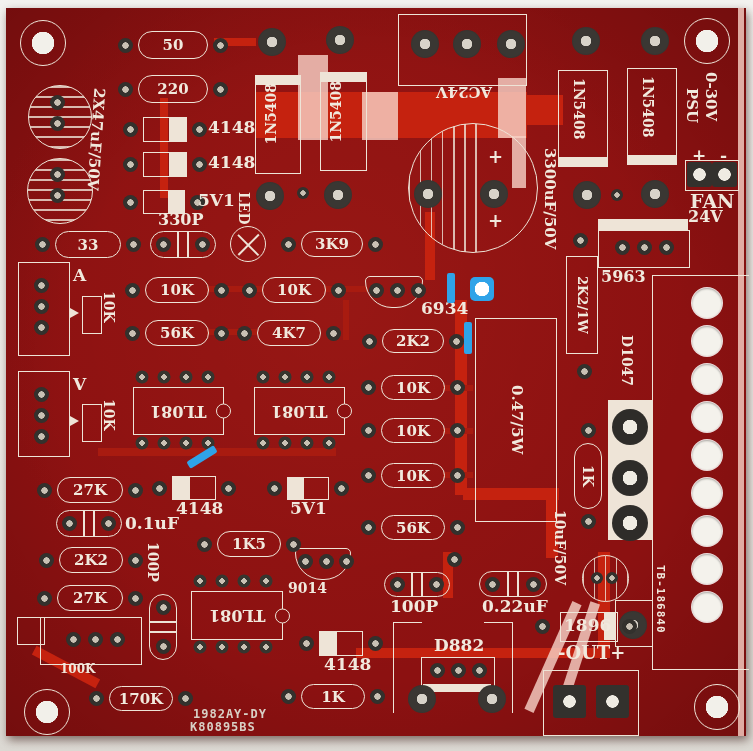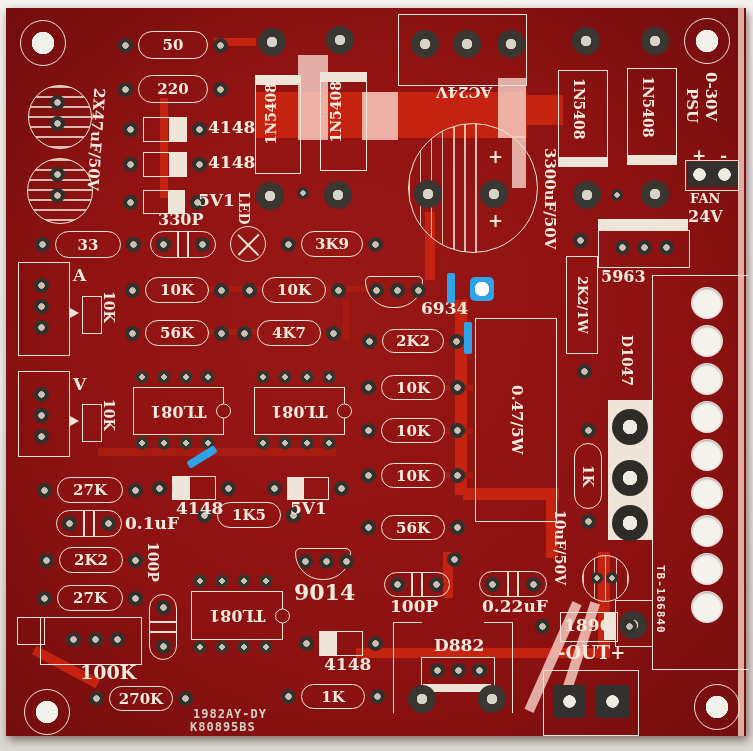--- a/index.html
+++ b/index.html
@@ -159,21 +159,21 @@
   <div class="abs t vt" style="left:572px;top:78px;font-size:14px">1N5408</div>
   <div class="abs t vt" style="left:641px;top:76px;font-size:14px">1N5408</div>
 
   <div class="abs t vt" style="left:703px;top:72px;font-size:15px">0-30V</div>
   <div class="abs t vt" style="left:684px;top:88px;font-size:15px">PSU</div>
   <div class="abs t" style="left:692px;top:147px;font-size:17px">+</div>
   <div class="abs t" style="left:720px;top:147px;font-size:17px">-</div>
   <div class="abs ol" style="left:685px;top:160px;width:52px;height:29px"></div>
   <div class="abs sqpad" style="left:687px;top:162px"></div>
   <div class="abs sqpad" style="left:712px;top:162px"></div>
-  <div class="abs t" style="left:690px;top:192px;font-size:13px">FAN</div>
+  <div class="abs t" style="left:690px;top:192px;font-size:19px">FAN</div>
   <div class="abs t" style="left:688px;top:209px;font-size:16px">24V</div>
 
   <div class="abs fill" style="left:598px;top:219px;width:90px;height:11px"></div>
   <div class="abs ol" style="left:598px;top:230px;width:90px;height:36px"></div>
   <div class="abs pad" style="left:615px;top:240px"></div>
   <div class="abs pad" style="left:637px;top:240px"></div>
   <div class="abs pad" style="left:659px;top:240px"></div>
   <div class="abs t" style="left:601px;top:269px;font-size:16px">5963</div>
 
   <div class="abs pad" style="left:573px;top:233px"></div>
@@ -313,41 +313,41 @@
       <span>2K2</span>
     </div>
   <div class="abs pill" style="left:57px;top:585px;width:64px;height:24px">
       <span>27K</span>
     </div>
   <div class="abs t vt" style="left:146px;top:542px;font-size:14px">100P</div>
   <div class="abs vcap" style="left:149px;top:594px;width:26px;height:64px"></div>
 
   <div class="abs diode bL" style="left:172px;top:476px;width:42px;height:22px"></div>
   <div class="abs t" style="left:176px;top:500px;font-size:17px">4148</div>
-  <div class="abs pill" style="left:217px;top:502px;width:62px;height:24px">
+  <div class="abs pill" style="left:217px;top:531px;width:62px;height:24px">
       <span>1K5</span>
     </div>
   <div class="abs diode bL" style="left:287px;top:477px;width:40px;height:21px"></div>
   <div class="abs t" style="left:290px;top:500px;font-size:17px">5V1</div>
 
   <div class="abs ol" style="left:40px;top:617px;width:100px;height:46px"></div>
   <div class="abs ol" style="left:17px;top:617px;width:26px;height:26px"></div>
   <div class="abs pad" style="left:66px;top:632px"></div>
   <div class="abs pad" style="left:88px;top:632px"></div>
   <div class="abs pad" style="left:110px;top:632px"></div>
-  <div class="abs t" style="left:80px;top:663px;font-size:19px">100K</div>
+  <div class="abs t" style="left:60px;top:663px;font-size:12px">100K</div>
   <div class="abs pill" style="left:109px;top:686px;width:62px;height:23px">
-      <span>270K</span>
+      <span>170K</span>
     </div>
 
   <div class="abs tarc" style="left:295px;top:548px;width:54px;height:30px"></div>
   <div class="abs pad" style="left:298px;top:554px"></div>
   <div class="abs pad" style="left:319px;top:554px"></div>
   <div class="abs pad" style="left:339px;top:554px"></div>
-  <div class="abs t" style="left:294px;top:581px;font-size:22px">9014</div>
+  <div class="abs t" style="left:288px;top:581px;font-size:14px">9014</div>
 
   <div class="abs cappill" style="left:384px;top:572px;width:64px;height:23px"></div>
   <div class="abs t" style="left:390px;top:598px;font-size:17px">100P</div>
   <div class="abs pad" style="left:447px;top:552px"></div>
   <div class="abs cappill" style="left:479px;top:571px;width:66px;height:24px"></div>
   <div class="abs t" style="left:482px;top:598px;font-size:17px">0.22uF</div>
 
   <div class="abs diode bL" style="left:319px;top:631px;width:42px;height:23px"></div>
   <div class="abs t" style="left:324px;top:656px;font-size:17px">4148</div>
   <div class="abs pill" style="left:301px;top:684px;width:62px;height:23px">

